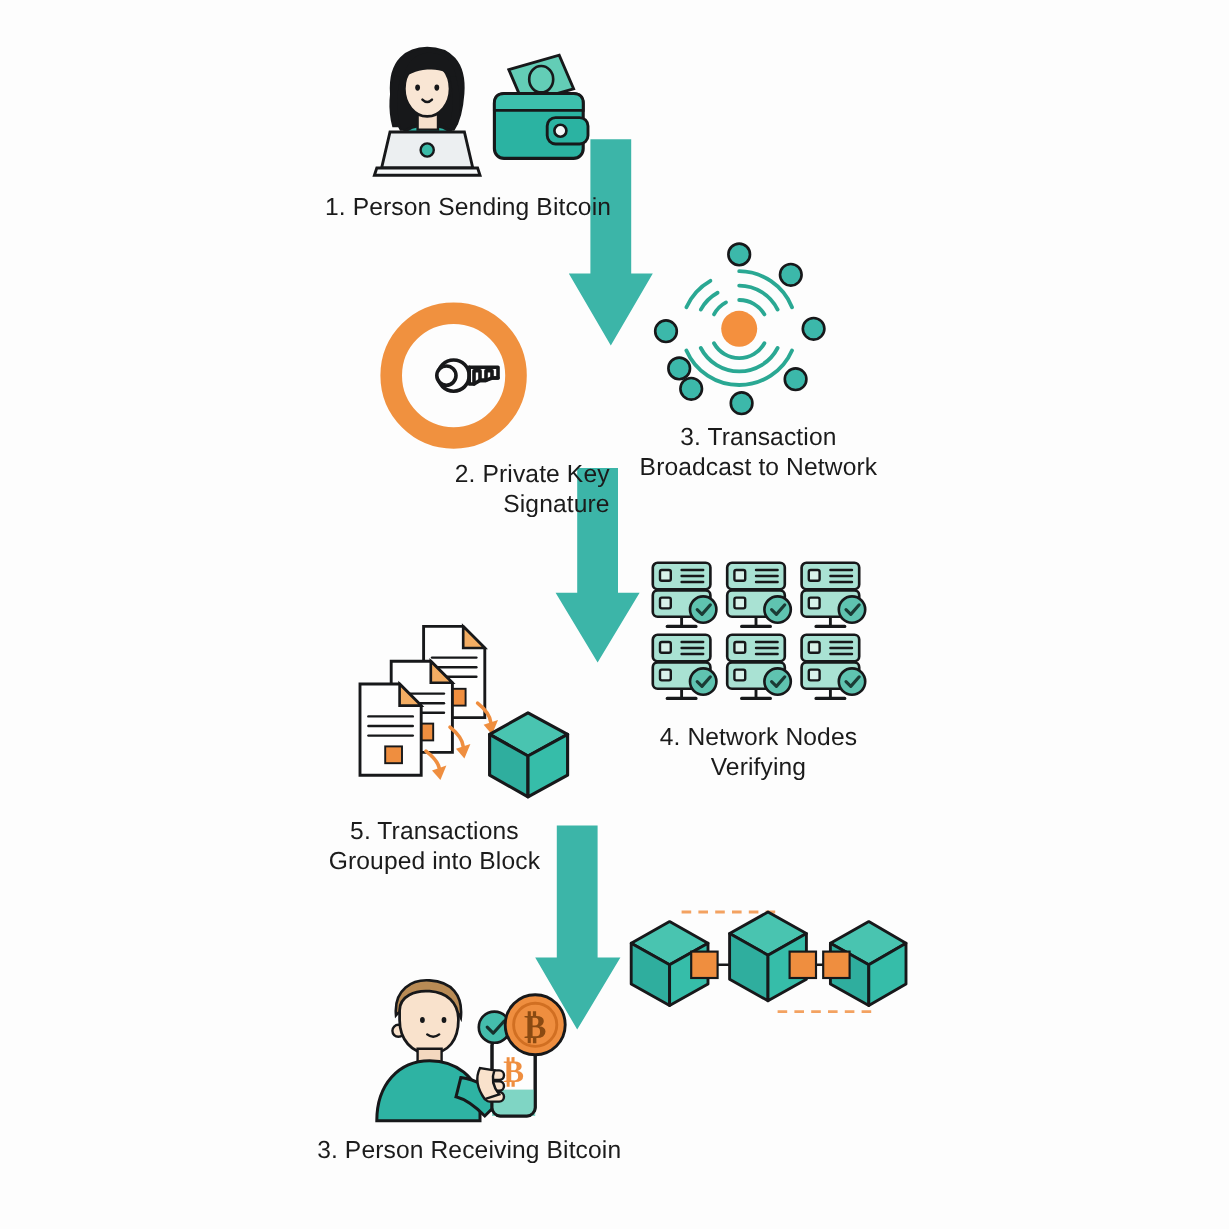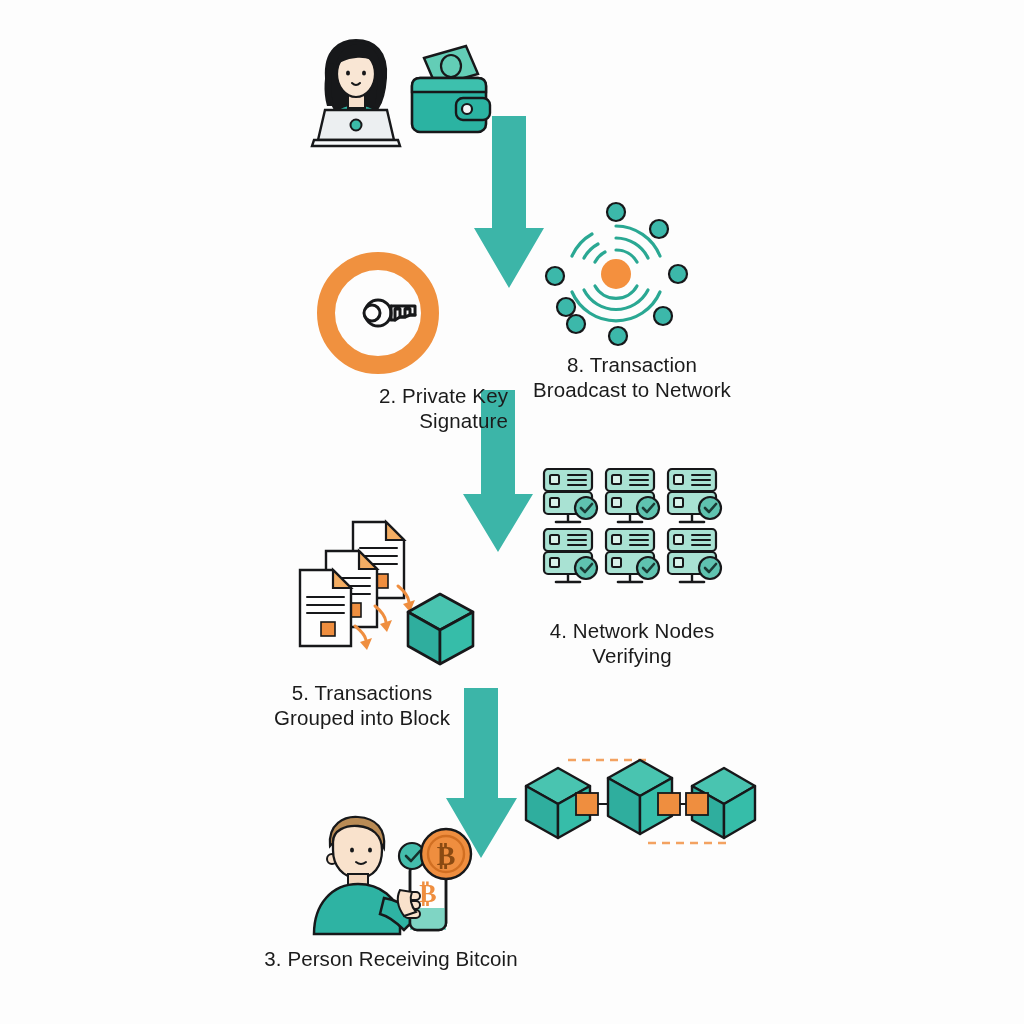--- a/index.html
+++ b/index.html
@@ -81,20 +81,21 @@
       <ellipse cx="155" cy="30" rx="10" ry="11" fill="none" stroke="#17181a" stroke-width="2.2"></ellipse>
 
       <rect x="116" y="42" width="74" height="54" rx="8" fill="#2bb3a2" stroke="#17181a" stroke-width="2.6"></rect>
 
       <path d="M116 50 q0 -8 8 -8 h58 q8 0 8 8 v6 h-74 z" fill="#3dc0ad" stroke="#17181a" stroke-width="2.4"></path>
 
       <rect x="160" y="62" width="34" height="22" rx="7" fill="#2bb3a2" stroke="#17181a" stroke-width="2.4"></rect>
       <circle cx="171" cy="73" r="5" fill="#f4f6f7" stroke="#17181a" stroke-width="2.2"></circle>
     </svg>
   </div>
+  <div class="step-label" style="left:200px; top:160px; width:380px;">1. Person Sending Bitcoin</div>
 
   <div class="art" style="left:317px; top:252px;">
     <svg width="122" height="122" viewBox="0 0 122 122">
       <circle cx="61" cy="61" r="52" fill="none" stroke="#f0913f" stroke-width="18"></circle>
 
       <g stroke="#17181a" stroke-width="3" fill="none" stroke-linejoin="round" stroke-linecap="round">
         <path d="M48 61 a13 13 0 1 1 13 13 a13 13 0 0 1 -13 -13 Z"></path>
         <path d="M74 54 L98 54 L98 63 L93 63 L93 57 L88 57 L88 65 L83 65 L83 57 L78 57 L78 68"></path>
         <path d="M74 54 L74 68 L78 68 L83 65 L88 65 L93 63 L98 63"></path>
       </g>
@@ -124,21 +125,21 @@
         <circle cx="113" cy="25" r="9"></circle>
         <circle cx="132" cy="70" r="9"></circle>
         <circle cx="117" cy="112" r="9"></circle>
         <circle cx="72" cy="132" r="9"></circle>
         <circle cx="30" cy="120" r="9"></circle>
         <circle cx="9" cy="72" r="9"></circle>
         <circle cx="20" cy="103" r="9"></circle>
       </g>
     </svg>
   </div>
-  <div class="step-label" style="left:492px; top:352px; width:280px;">8. Transaction
+  <div class="step-label" style="left:492px; top:352px; width:280px;">3. Transaction
 Broadcast to Network</div>
 
   <div class="art" style="left:542px; top:468px;">
     <svg width="180" height="120" viewBox="0 0 180 120">
       <defs>
         <g id="srv">
 
           <line x1="26" y1="46" x2="26" y2="54" stroke="#17181a" stroke-width="2.4"></line>
           <line x1="14" y1="54" x2="38" y2="54" stroke="#17181a" stroke-width="2.6" stroke-linecap="round"></line>
 
@@ -158,21 +159,21 @@
         </g>
       </defs>
       <use href="#srv" x="0" y="0"></use>
       <use href="#srv" x="62" y="0"></use>
       <use href="#srv" x="124" y="0"></use>
       <use href="#srv" x="0" y="60"></use>
       <use href="#srv" x="62" y="60"></use>
       <use href="#srv" x="124" y="60"></use>
     </svg>
   </div>
-  <div class="step-label" style="left:492px; top:602px; width:280px;margin-top:16px;">4. Network Nodes
+  <div class="step-label" style="left:492px; top:602px; width:280px;">4. Network Nodes
 Verifying</div>
 
   <div class="art" style="left:298px; top:518px;">
     <svg width="175" height="145" viewBox="0 0 175 145">
 
       <g>
         <path d="M55 4 h33 l18 18 v58 h-51 z" fill="#fefefe" stroke="#17181a" stroke-width="2.4"></path>
         <path d="M88 4 l18 18 h-18 z" fill="#f3ad63" stroke="#17181a" stroke-width="2.2"></path>
         <g stroke="#17181a" stroke-width="2" stroke-linecap="round">
           <line x1="62" y1="30" x2="99" y2="30"></line>

